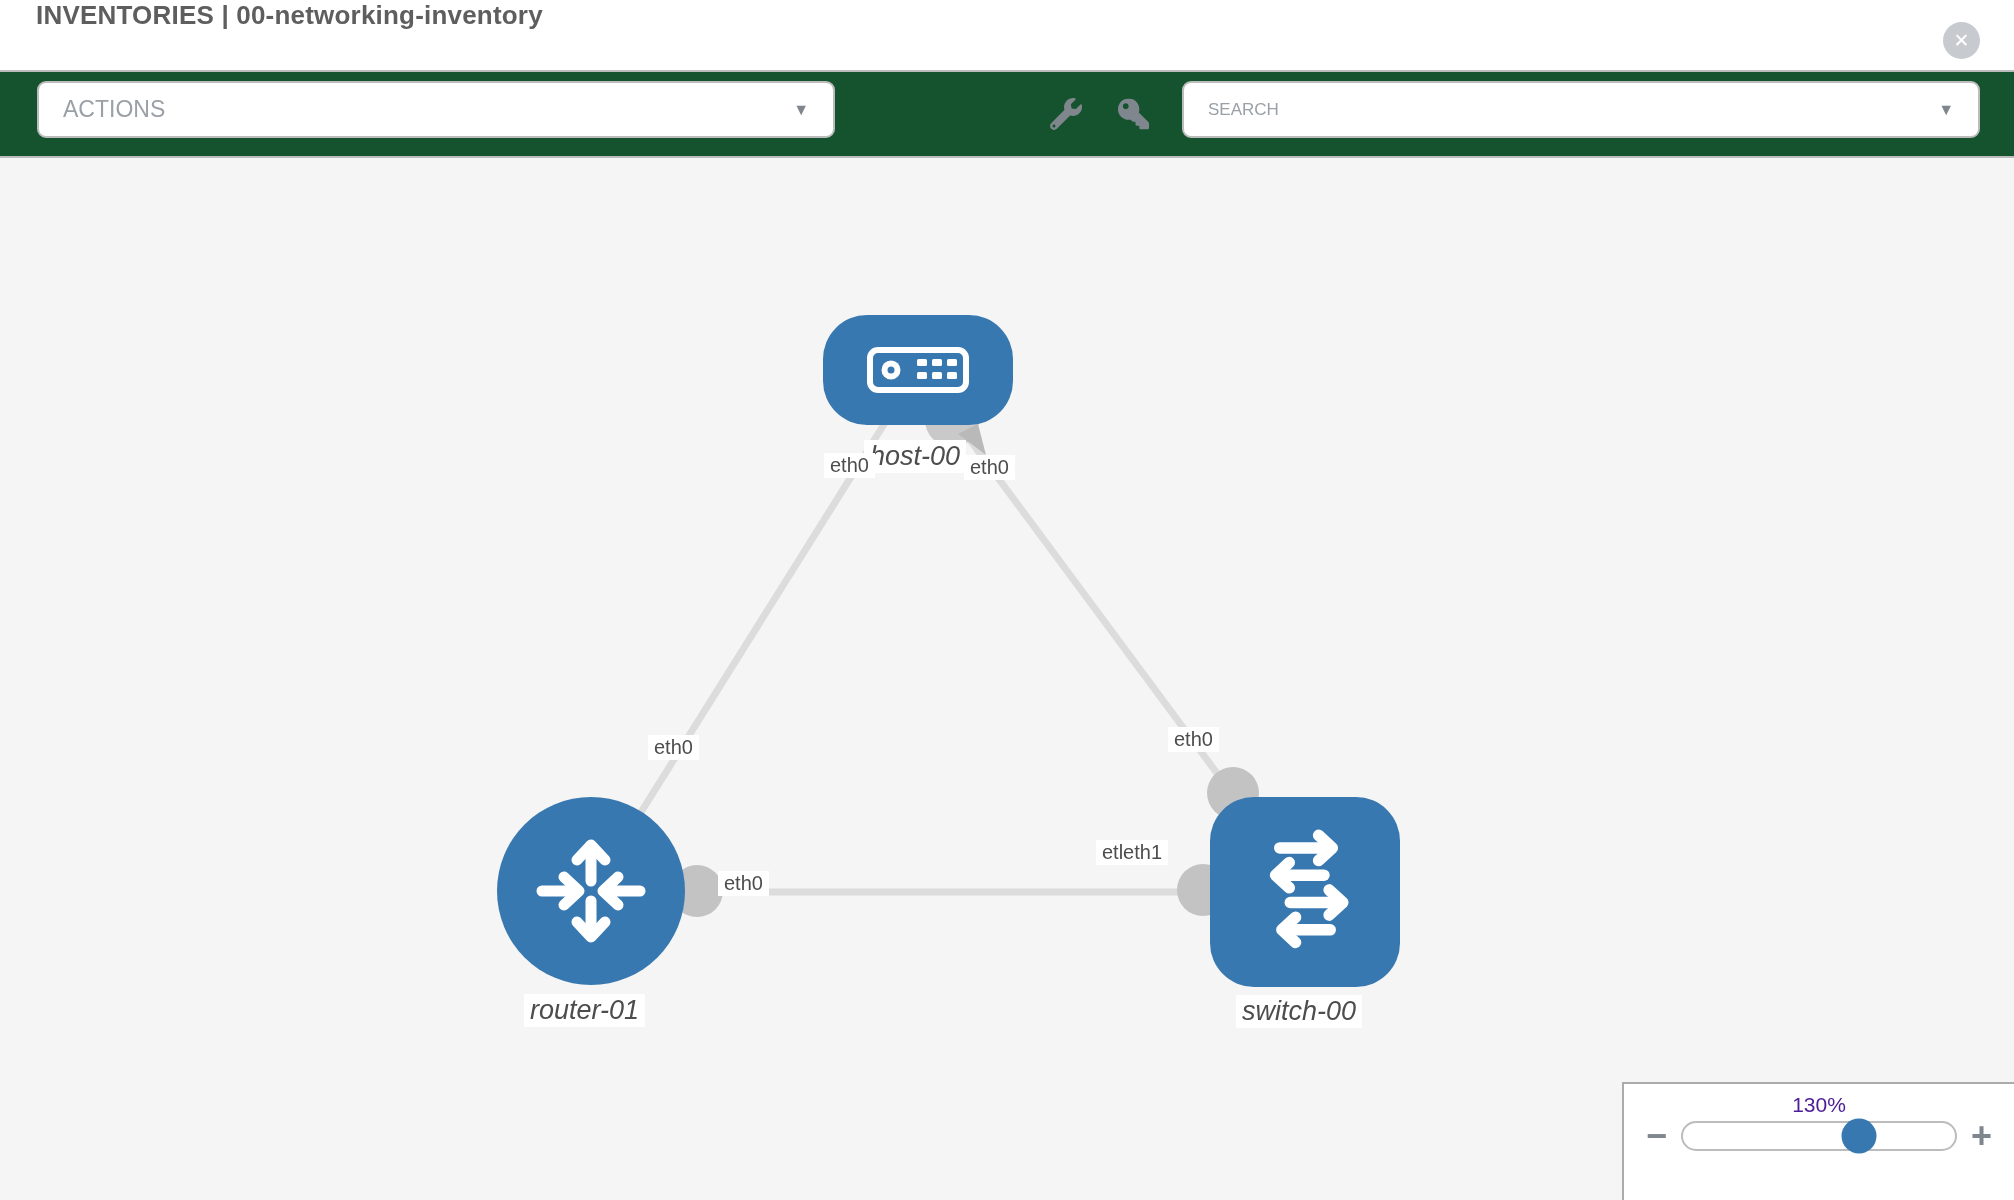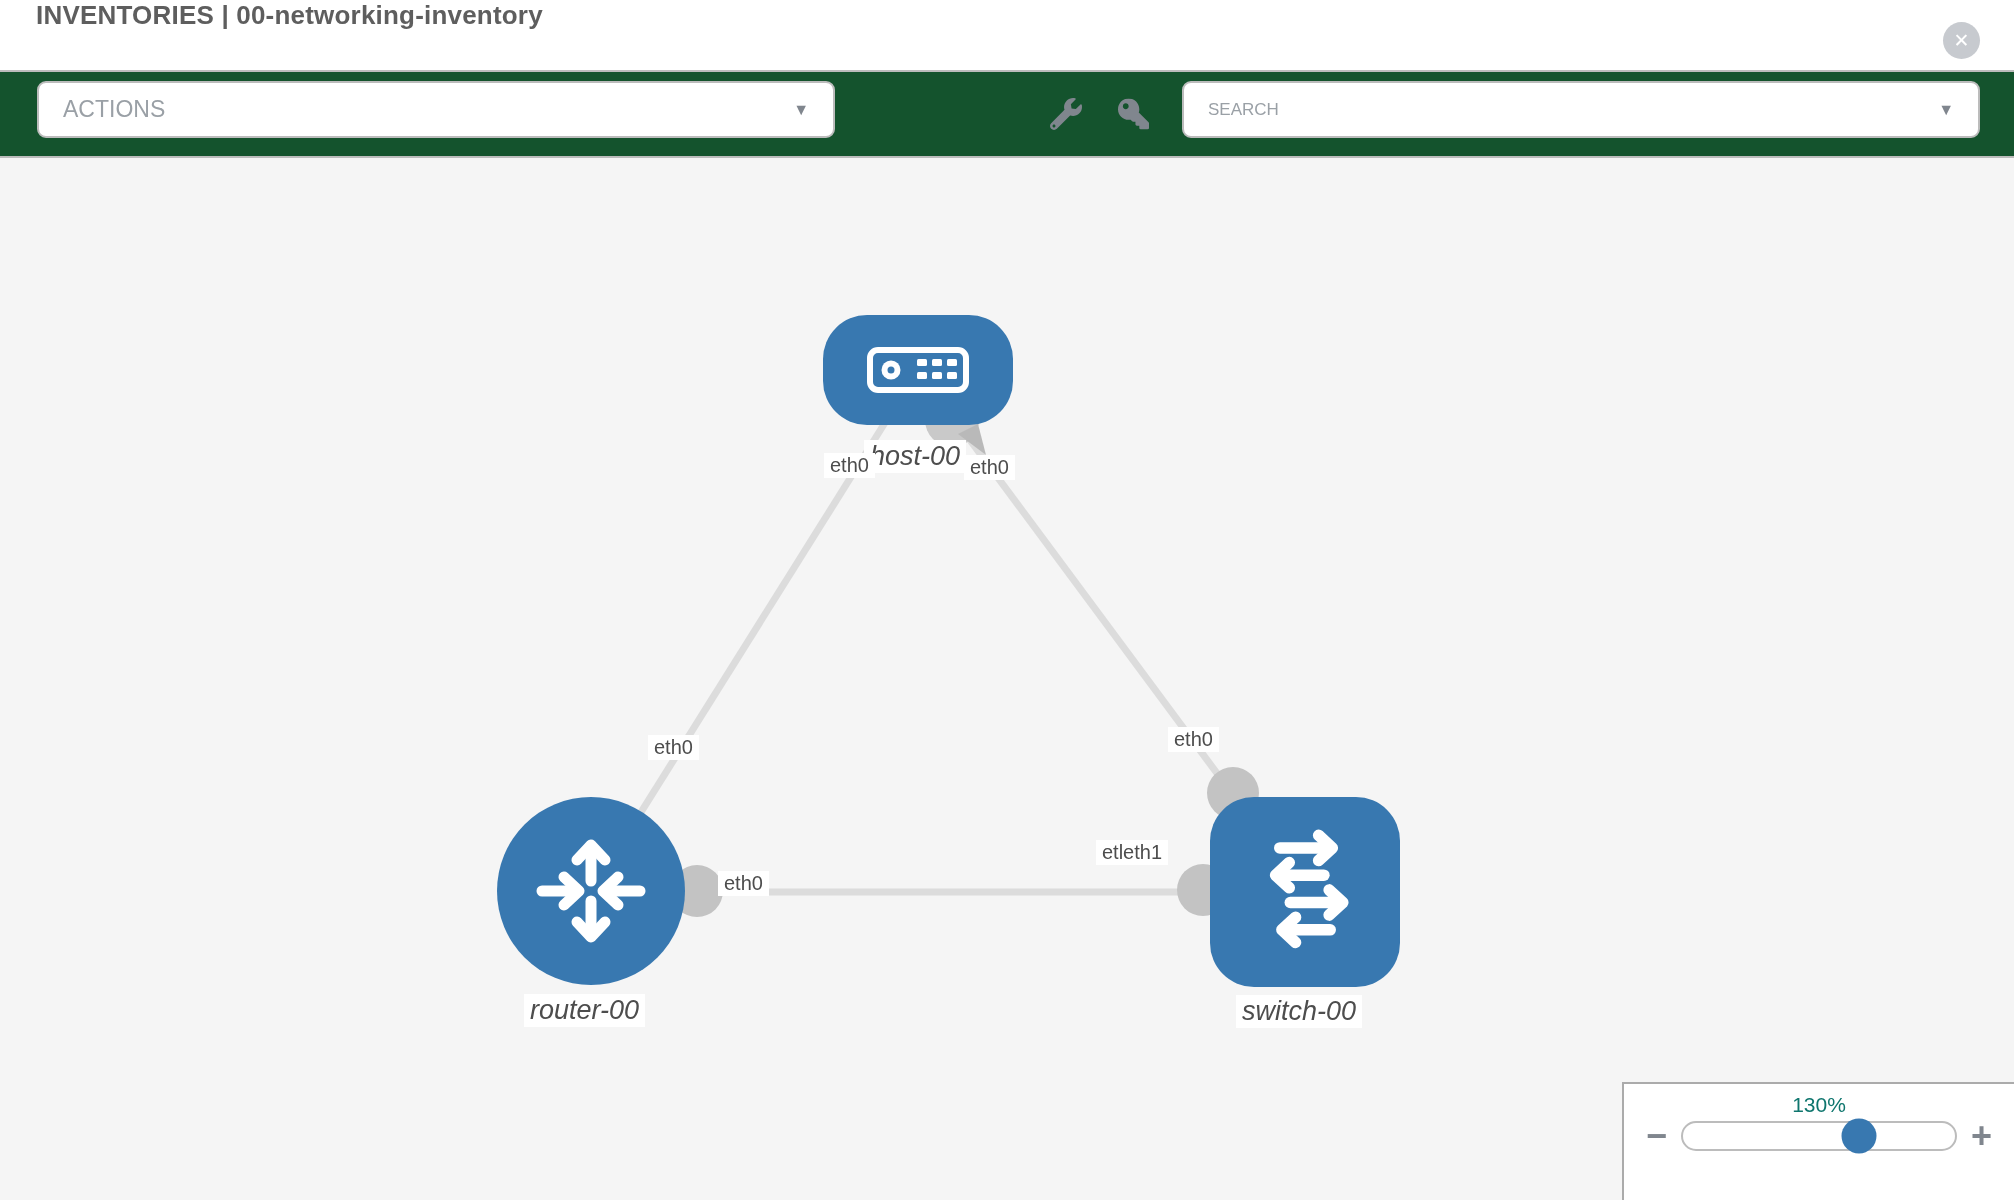--- a/index.html
+++ b/index.html
@@ -92,21 +92,21 @@
   .if-f { left: 1096px; top: 682px; } 
 
   
   .zoom-panel {
     position: absolute; left: 1622px; top: 924px;
     width: 392px; height: 118px; background: #ffffff;
     border-top: 2px solid #ababab; border-left: 2px solid #ababab;
     display: flex; flex-direction: column; align-items: center;
     padding-top: 9px;
   }
-  .zoom-level { font-size: 21px; color: #0f766e; }
+  .zoom-level { font-size: 21px; color: #4c1d95; }
   .zoom-row {
     display: flex; align-items: center; width: 100%;
     padding: 0 22px; margin-top: 4px; gap: 14px;
   }
   .zoom-minus, .zoom-plus {
     color: #80868e; font-size: 36px; font-weight: bold;
     line-height: 28px; cursor: pointer; user-select: none;
   }
   .zoom-track {
     flex: 1; height: 30px; background: #ffffff;
@@ -211,21 +211,21 @@
         <polyline points="45,32 32,44 45,56"></polyline>
         <line x1="46" y1="70" x2="94" y2="70"></line>
         <polyline points="83,58 96,70 83,82"></polyline>
         <line x1="40" y1="96" x2="84" y2="96"></line>
         <polyline points="51,84 38,96 51,108"></polyline>
       </svg>
     </span>
   </div>
 
   <div class="chip node-label label-host">host-00</div>
-  <div class="chip node-label label-router">router-00</div>
+  <div class="chip node-label label-router">router-01</div>
   <div class="chip node-label label-switch">switch-00</div>
 
   <div class="chip iface-label if-a">eth0</div>
   <div class="chip iface-label if-b">eth0</div>
   <div class="chip iface-label if-c">eth0</div>
   <div class="chip iface-label if-d">eth0</div>
   <div class="chip iface-label if-e">eth0</div>
   <div class="chip iface-label if-f">etleth1</div>
 
   <div class="zoom-panel">

